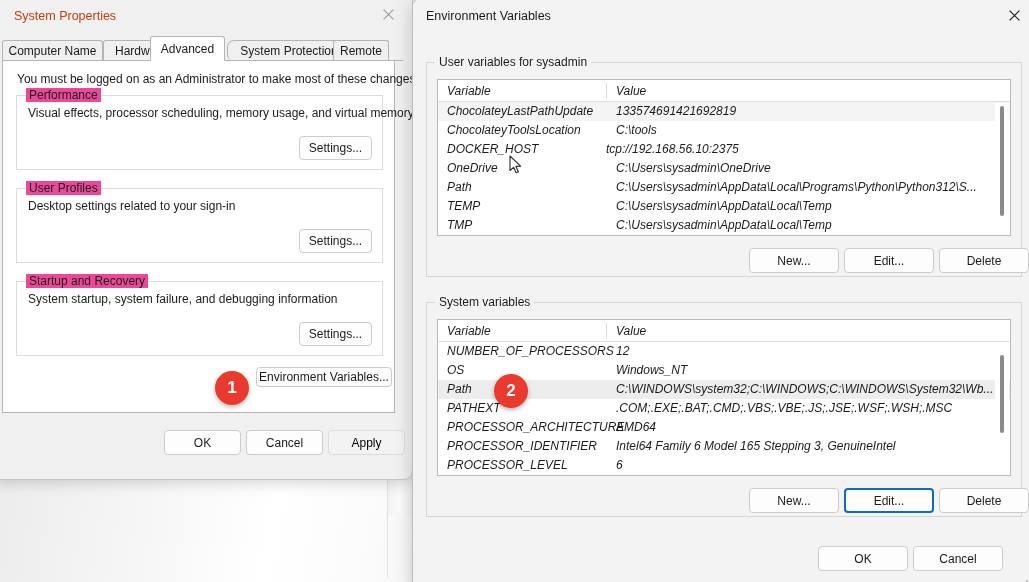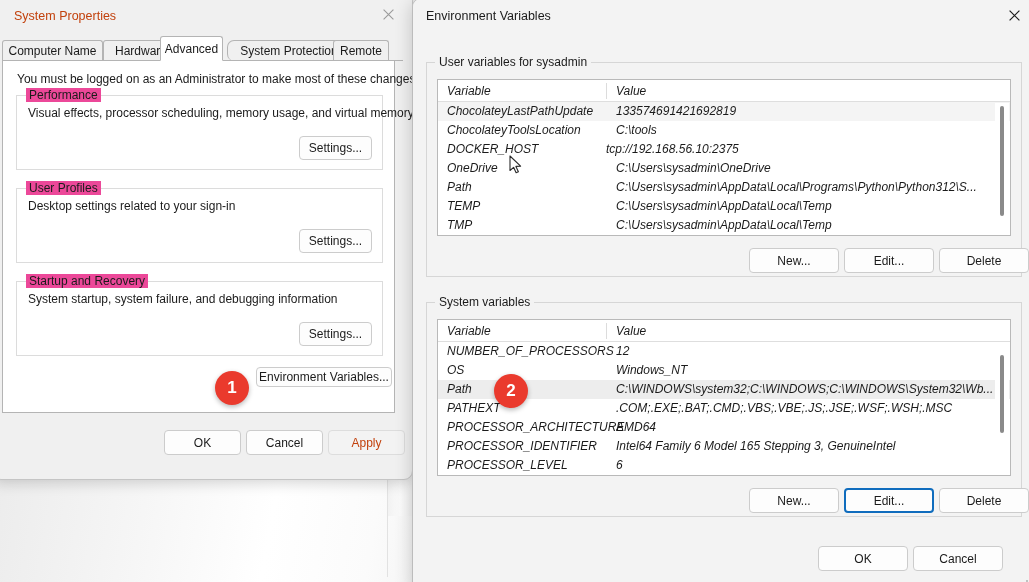--- a/index.html
+++ b/index.html
@@ -212,21 +212,21 @@
     justify-content: center;
     background: #fdfdfd;
     border: 1px solid #cccccc;
     border-radius: 4px;
     font-family: "Liberation Sans", sans-serif;
     font-size: 12px;
     color: #1b1b1b;
     box-sizing: border-box;
     white-space: nowrap;
   }
-  .btn.disabled { color: #c2410c; background: #f3f3f3; border-color: #dddddd; }
+  .btn.disabled { color: #000000; background: #f3f3f3; border-color: #dddddd; }
   .btn.focused {
     border: 2px solid #0f6cbd;
     border-radius: 4px;
   }
 
   
   #env-window {
     left: 412px;
     top: -2px;
     width: 625px;
@@ -411,21 +411,21 @@
       <svg width="11" height="11" viewBox="0 0 11 11">
         <path d="M0.6 0.6 L10.4 10.4 M10.4 0.6 L0.6 10.4" stroke="#9a9a9a" stroke-width="1.1" fill="none"></path>
       </svg>
     </div>
   </div>
 
   <div class="tabstrip">
     <div class="tabstrip-line"></div>
     <div class="tab" style="left:0px; width:101px;">Computer Name</div>
     <div class="tab" style="left:101px; width:76px;">Hardware</div>
-    <div class="tab active" style="left:158px; width:63px;">Advanced</div>
+    <div class="tab active" style="left:148px; width:75px;">Advanced</div>
     <div class="tab" style="left:225px; width:124px;border-radius:7px;">System Protection</div>
     <div class="tab" style="left:331px; width:56px;margin-top:15px;">Remote</div>
   </div>
 
   <div class="tabpage">
 
     <div class="page-note">You must be logged on as an Administrator to make most of these changes.</div>
 
     <div class="groupbox" style="left:13px; top:34px; width:367px; height:75px;">
       <div class="groupbox-label">Performance</div>

